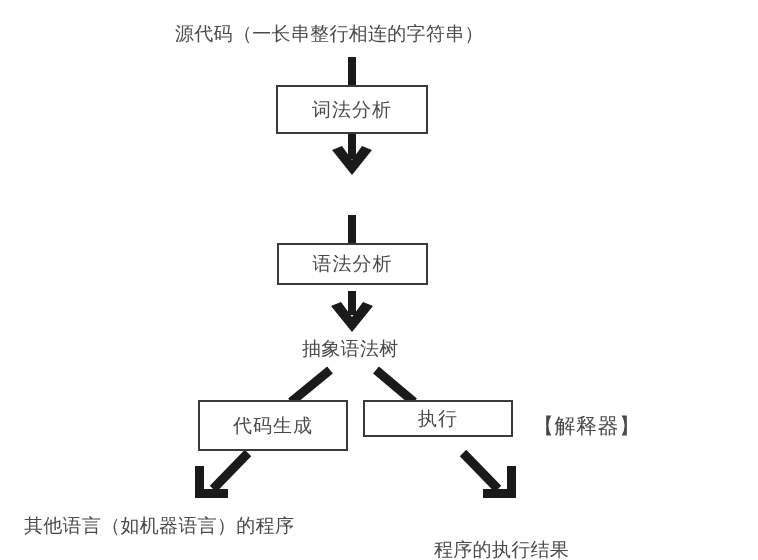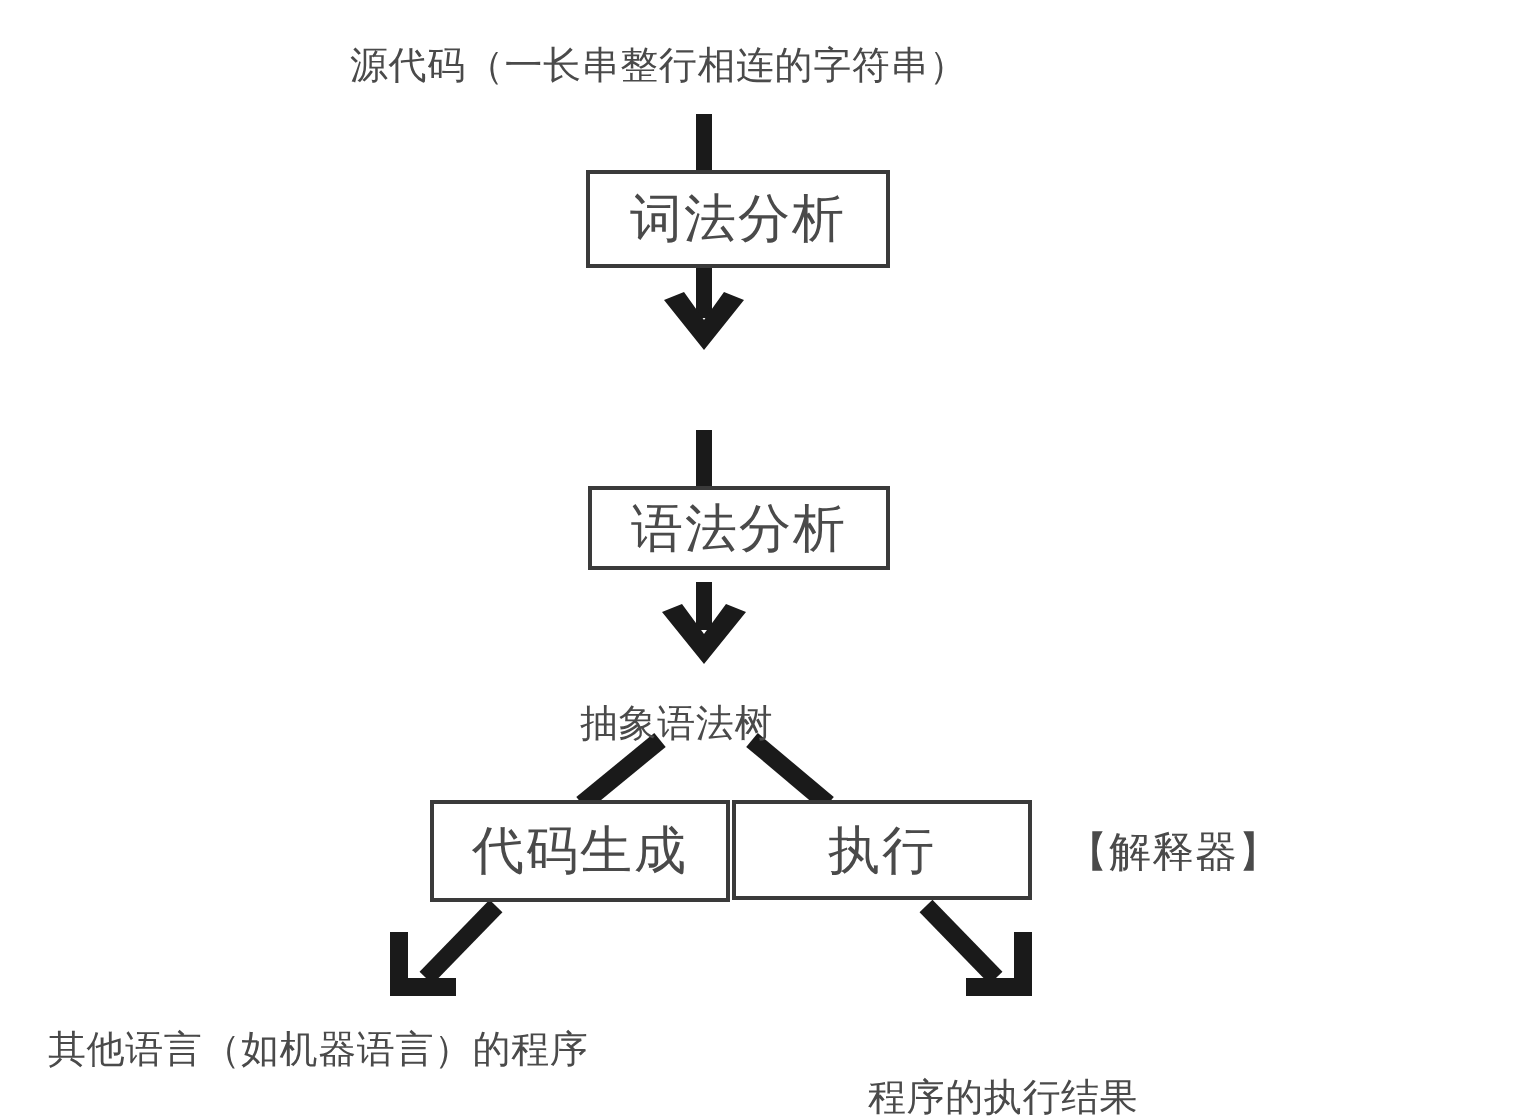--- a/index.html
+++ b/index.html
@@ -46,46 +46,45 @@
   
   .proc-box {
     position: absolute;
     box-sizing: border-box;
     border: 2px solid #3a3a3a;
     background: #ffffff;
     display: flex;
     align-items: center;
     justify-content: center;
     color: #4a4a4a;
-    font-size: 26px;
+    font-size: 19px;
     letter-spacing: 1px;
     white-space: nowrap;
-    margin-left: 17px;
   }
 
   
   .side-label {
     position: absolute;
     color: #4a4a4a;
     font-size: 21px;
     white-space: nowrap;
     letter-spacing: 0.5px;
   }
 
   
   #node-source       { left: 175px; top:  20px; }
   #node-tokens       { left: 196px; top: 178px; }
-  #node-ast          { left: 290px; top: 335px; margin-top: 14px; }
+  #node-ast          { left: 302px; top: 335px; }
   #node-output-left  { left:  24px; top: 512px; }
   #node-output-right { left: 434px; top: 536px; }
 
   #box-lexical { left: 276px; top:  85px; width: 152px; height: 49px; }
   #box-syntax  { left: 277px; top: 243px; width: 151px; height: 42px; }
   #box-codegen { left: 198px; top: 400px; width: 150px; height: 51px; }
-  #box-execute { left: 349px; top: 400px; width: 150px; height: 50px; }
+  #box-execute { left: 363px; top: 400px; width: 150px; height: 37px; }
 
   #label-compiler    { left:  68px; top: 412px; }
   #label-interpreter { left: 533px; top: 412px; }
 </style>
 </head>
 <body>
 
 <div id="diagram-canvas">
 
   <svg id="connector-layer" viewBox="0 0 758 560" width="758" height="560">

